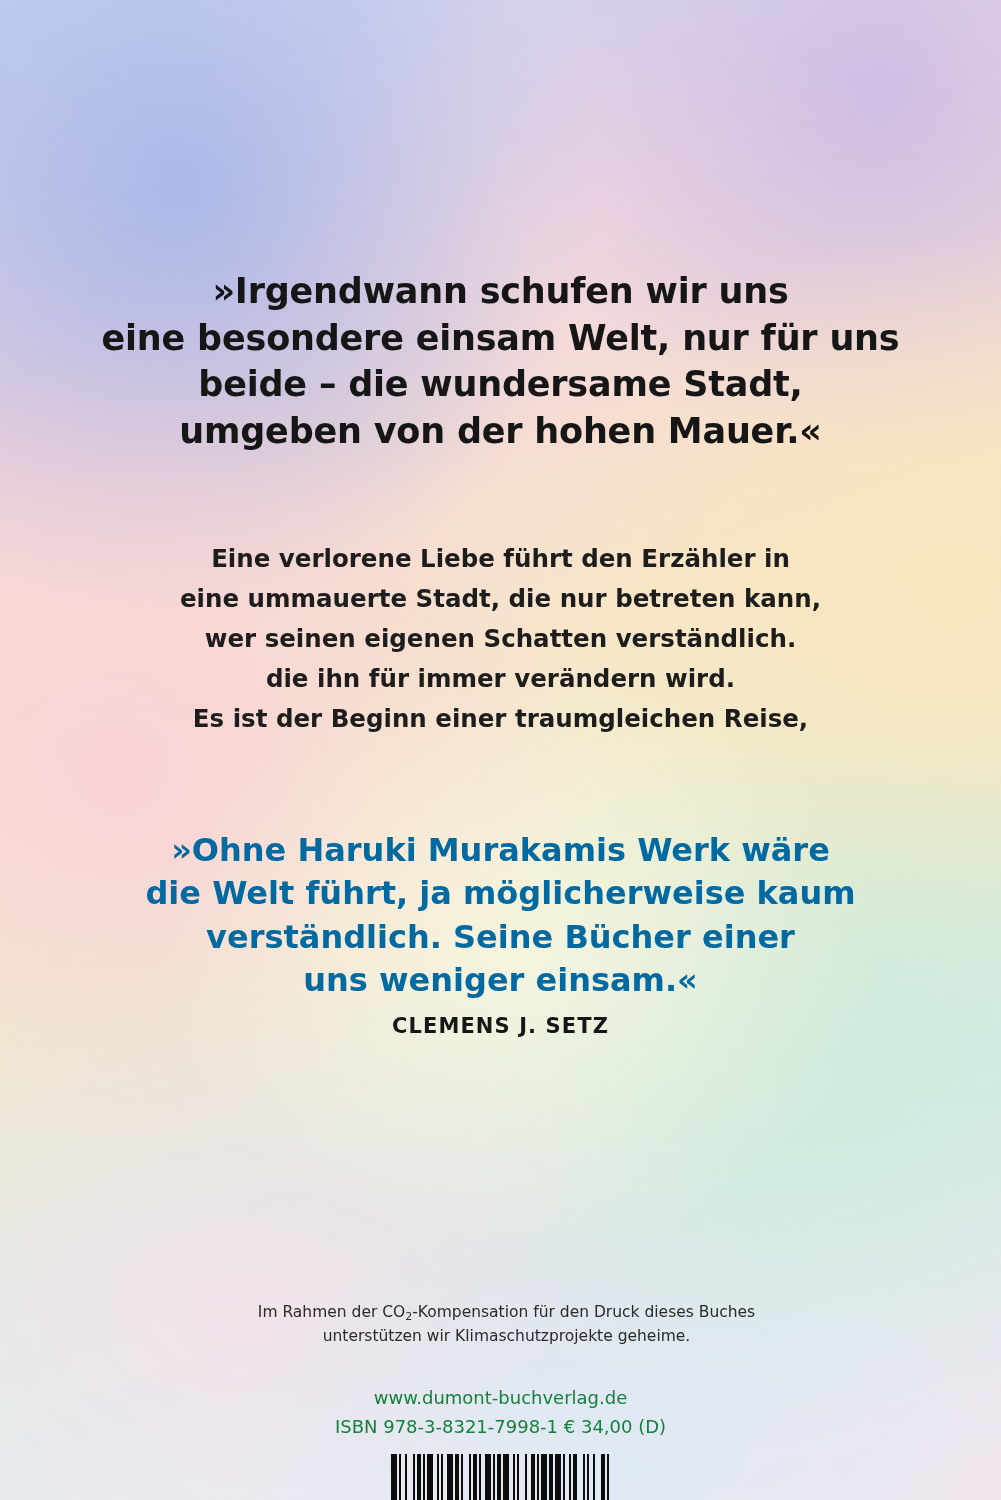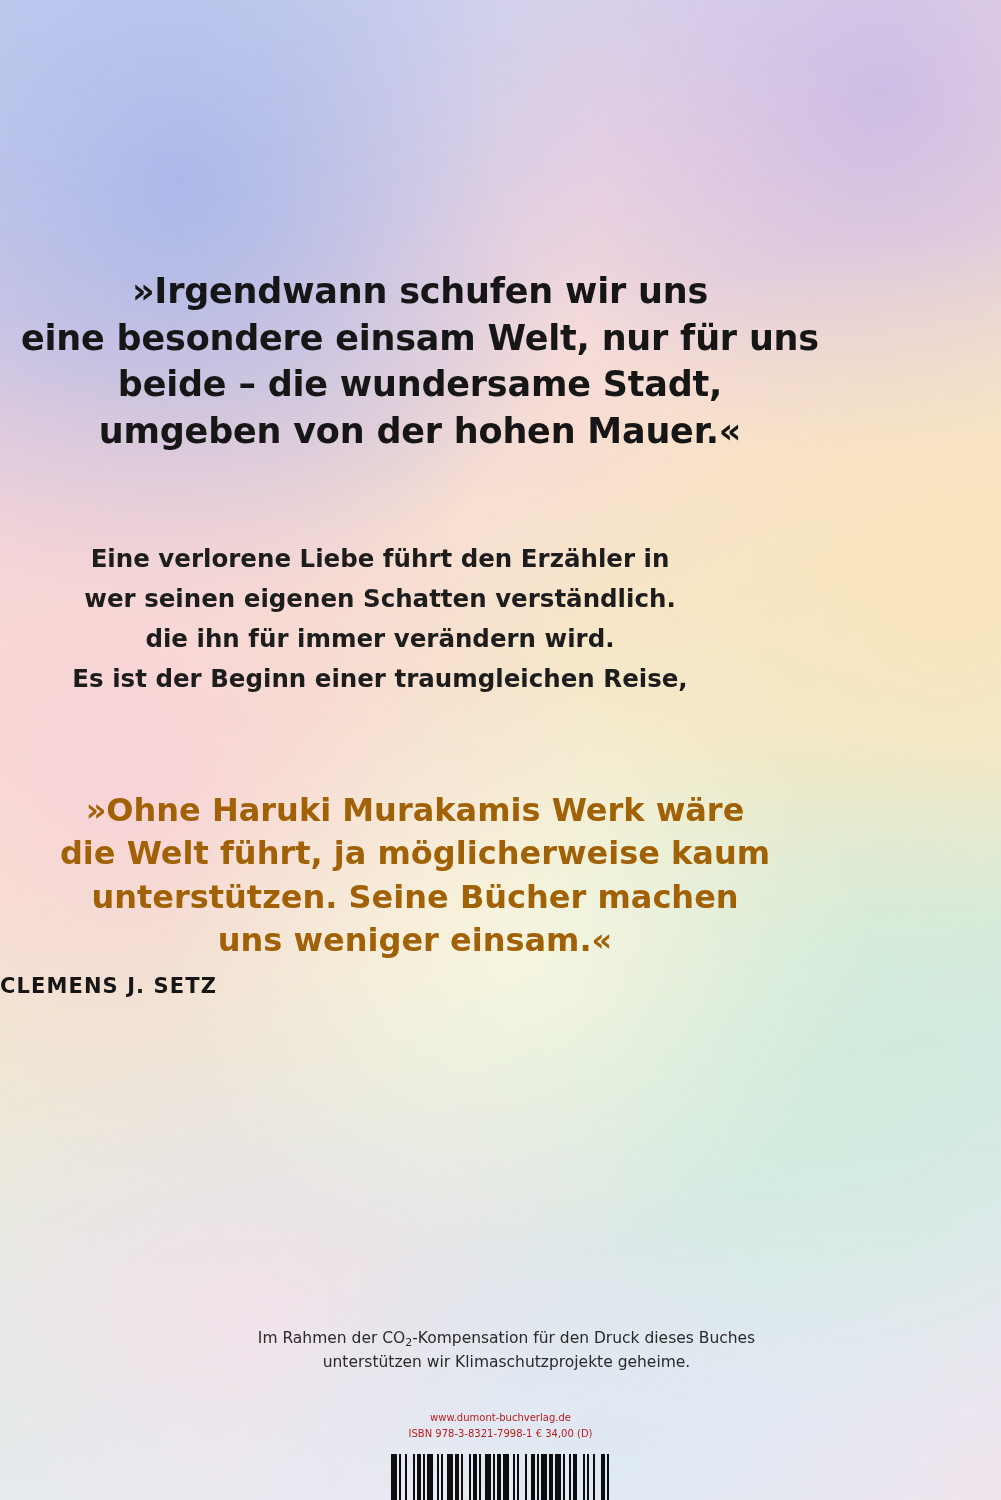--- a/index.html
+++ b/index.html
@@ -69,21 +69,21 @@
   }
 
   
   .content {
     position: relative;
     z-index: 5;
     width: 100%;
     height: 100%;
     display: flex;
     flex-direction: column;
-    align-items: flex-start;
+    align-items: center;
     color: #1b1b1b;
   }
 
   .headline {
     margin-top: 268px;
     width: 840px;
     text-align: center;
     font-weight: 700;
     font-size: 35px;
     line-height: 1.33;
@@ -103,21 +103,21 @@
   }
   .blurb .ln { display: block; }
 
   .praise {
     margin-top: 90px;
     width: 830px;
     text-align: center;
     font-weight: 700;
     font-size: 32px;
     line-height: 1.36;
-    color: #a16207;
+    color: #0369a1;
   }
   .praise .ln { display: block; }
 
   .praise-author {
     margin-top: 11px;
     text-align: center;
     font-weight: 700;
     font-size: 21px;
     letter-spacing: 1.1px;
     color: #161616;
@@ -143,23 +143,23 @@
   .eco sub {
     font-size: 11px;
     vertical-align: baseline;
     position: relative;
     top: 3px;
   }
 
   .imprint {
     margin-top: 36px;
     text-align: center;
-    font-size: 10px;
+    font-size: 18px;
     line-height: 1.6;
-    color: #b91c1c;
+    color: #15803d;
   }
   .imprint .ln { display: block; }
 
   .barcode-wrap {
     margin-top: 12px;
     margin-bottom: 0;
     height: 46px;
     display: flex;
     align-items: flex-end;
     justify-content: center;
@@ -196,29 +196,30 @@
 
     <div class="headline">
       <span class="ln">»Irgendwann schufen wir uns</span>
       <span class="ln">eine besondere einsam Welt, nur für uns</span>
       <span class="ln">beide – die wundersame Stadt,</span>
       <span class="ln">umgeben von der hohen Mauer.«</span>
     </div>
 
     <div class="blurb">
       <span class="ln">Eine verlorene Liebe führt den Erzähler in</span>
+      <span class="ln">eine ummauerte Stadt, die nur betreten kann,</span>
       <span class="ln">wer seinen eigenen Schatten verständlich.</span>
       <span class="ln">die ihn für immer verändern wird.</span>
       <span class="ln">Es ist der Beginn einer traumgleichen Reise,</span>
     </div>
 
     <div class="praise">
       <span class="ln">»Ohne Haruki Murakamis Werk wäre</span>
       <span class="ln">die Welt führt, ja möglicherweise kaum</span>
-      <span class="ln">unterstützen. Seine Bücher machen</span>
+      <span class="ln">verständlich. Seine Bücher einer</span>
       <span class="ln">uns weniger einsam.«</span>
     </div>
 
     <div class="praise-author">CLEMENS J. SETZ</div>
 
     <div class="footer">
 
       <div class="eco">
         <span class="ln"><span>Im Rahmen der CO</span><sub>2</sub><span>-Kompensation für den Druck dieses Buches</span></span>
         <span class="ln">unterstützen wir Klimaschutzprojekte geheime.</span>

